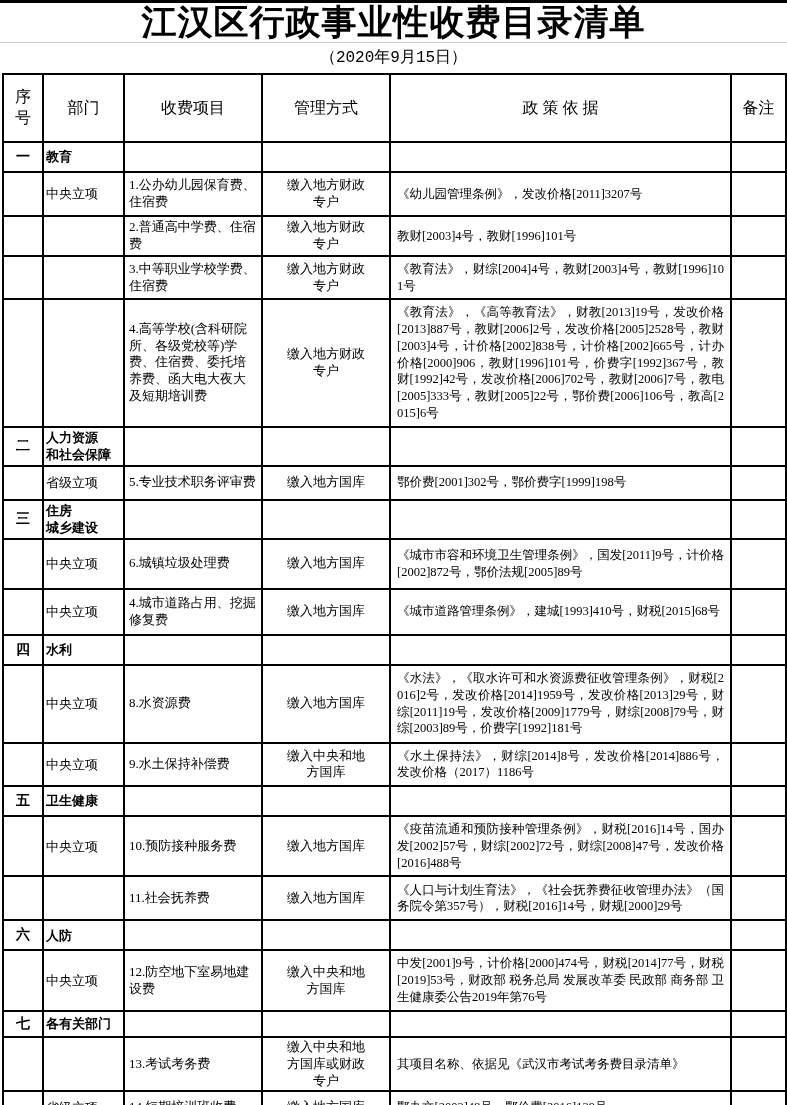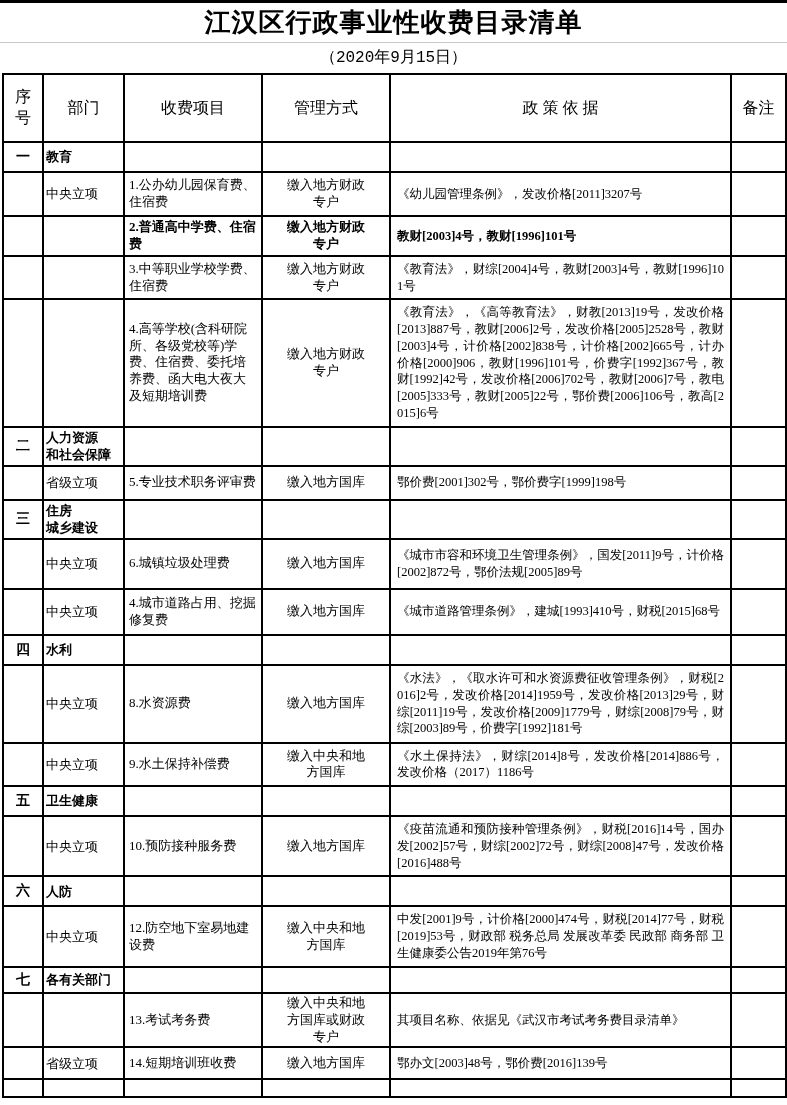--- a/index.html
+++ b/index.html
@@ -16,21 +16,21 @@
     overflow: hidden;
     background: #fff;
   }
   .title-block {
     border-top: 3px solid #000;
   }
   .title {
     height: 39px;
     line-height: 39px;
     text-align: center;
-    font-size: 26px;
+    font-size: 35px;
     font-weight: bold;
     border-bottom: 1px solid #c9c9c9;
     letter-spacing: 1px;
   }
   .subtitle {
     height: 30px;
     line-height: 30px;
     text-align: center;
     font-size: 16px;
     font-family: Liberation Mono, monospace;
@@ -130,21 +130,21 @@
           <td class="remark"></td>
         </tr>
         <tr style="height: 44px;">
           <td class="no"></td>
           <td class="dept">中央立项</td>
           <td class="item">1.公办幼儿园保育费、住宿费</td>
           <td class="mgmt">缴入地方财政专户</td>
           <td class="policy">《幼儿园管理条例》，发改价格[2011]3207号</td>
           <td class="remark"></td>
         </tr>
-        <tr style="height: 38px; font-weight: bold;">
+        <tr style="height: 38px;">
           <td class="no"></td>
           <td class="dept"></td>
           <td class="item">2.普通高中学费、住宿费</td>
           <td class="mgmt">缴入地方财政专户</td>
           <td class="policy">教财[2003]4号，教财[1996]101号</td>
           <td class="remark"></td>
         </tr>
         <tr style="height: 38px;">
           <td class="no"></td>
           <td class="dept"></td>
@@ -234,20 +234,28 @@
           <td class="mgmt"></td>
           <td class="policy"></td>
           <td class="remark"></td>
         </tr>
         <tr style="height: 56px;">
           <td class="no"></td>
           <td class="dept">中央立项</td>
           <td class="item">10.预防接种服务费</td>
           <td class="mgmt">缴入地方国库</td>
           <td class="policy">《疫苗流通和预防接种管理条例》，财税[2016]14号，国办发[2002]57号，财综[2002]72号，财综[2008]47号，发改价格[2016]488号</td>
+          <td class="remark"></td>
+        </tr>
+        <tr style="height: 44px;">
+          <td class="no"></td>
+          <td class="dept"></td>
+          <td class="item">11.社会抚养费</td>
+          <td class="mgmt">缴入地方国库</td>
+          <td class="policy">《人口与计划生育法》，《社会抚养费征收管理办法》（国务院令第357号），财税[2016]14号，财规[2000]29号</td>
           <td class="remark"></td>
         </tr>
         <tr style="height: 30px;">
           <td class="no boldcell">六</td>
           <td class="dept boldcell">人防</td>
           <td class="item"></td>
           <td class="mgmt"></td>
           <td class="policy"></td>
           <td class="remark"></td>
         </tr>

